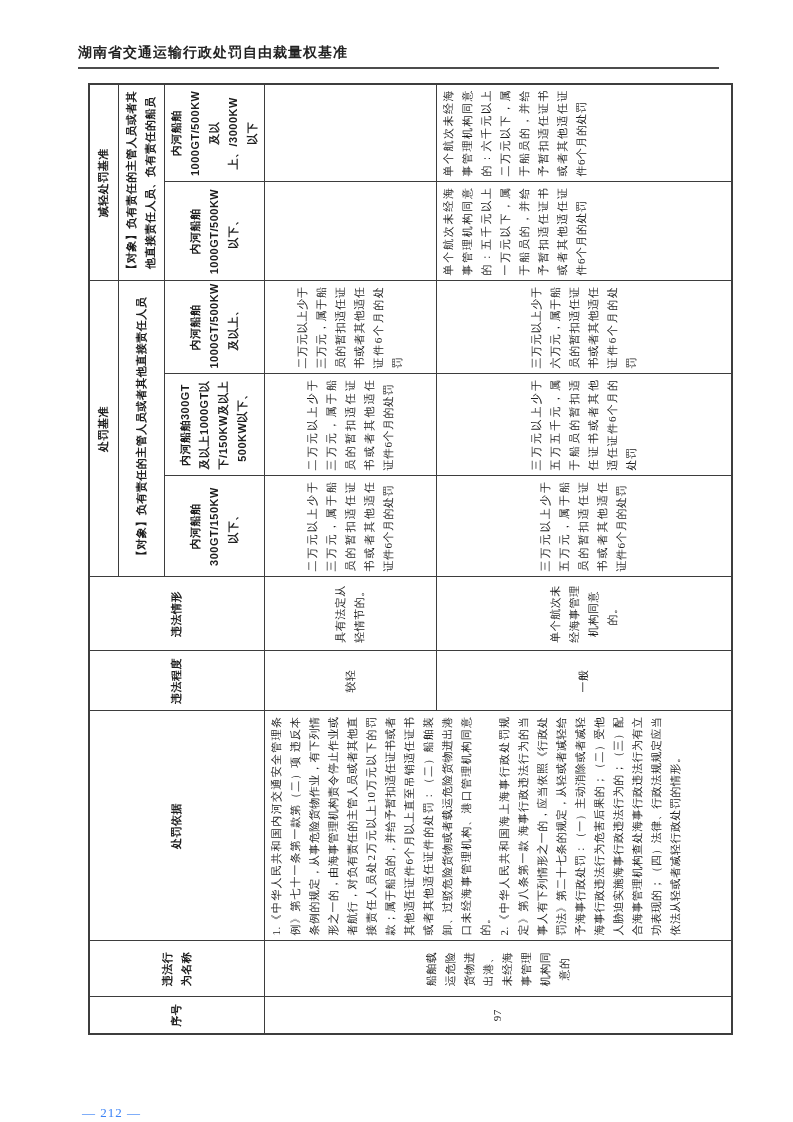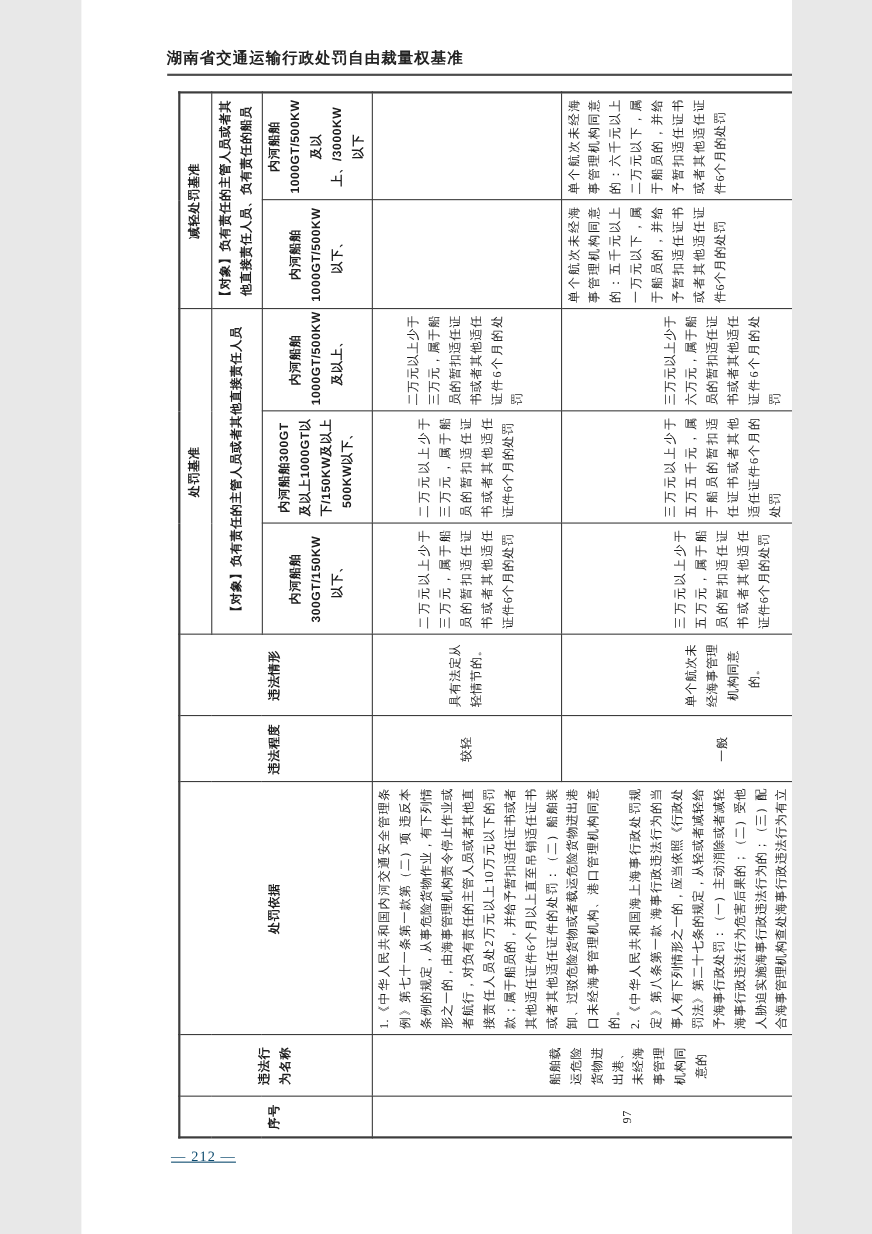--- a/index.html
+++ b/index.html
@@ -1,30 +1,30 @@
 <!DOCTYPE html>
 <html><head>
 <meta charset="utf-8">
 <style>
   html,body { margin:0; padding:0; background:#e8e8e8; }
   .page {
-    position:relative; width:646px; height:1122px; margin:0 auto;
+    position:relative; width:793px; height:1122px; margin:0 auto;
     background:#ffffff; overflow:hidden;
     font-family:"Liberation Serif","DejaVu Serif",serif; color:#1d1d1d;
   }
   .doc-title {
     position:absolute; left:78px; top:44px;
     font-family:"Liberation Sans","DejaVu Sans",sans-serif;
     font-size:14px; font-weight:bold; letter-spacing:1px; color:#222;
   }
   .title-rule {
     position:absolute; left:78px; top:67px; width:641px; height:2px; background:#4c4c4c;
   }
   .page-number {
-    position:absolute; left:82px; top:1043px; font-size:13px; letter-spacing:1px; color:#0c4a6e;text-decoration:underline;
+    position:absolute; left:82px; top:1105px; font-size:13px; letter-spacing:1px; color:#3b82f6;
   }
   
   .table-rotator {
     position:absolute; left:88px; top:1035px; width:950px; height:620px;
     transform:rotate(-90deg); transform-origin:0 0;
   }
   table.penalty {
     width:950px; height:620px; border-collapse:collapse; table-layout:fixed;
     border:2px solid #3d3d3d;
   }

